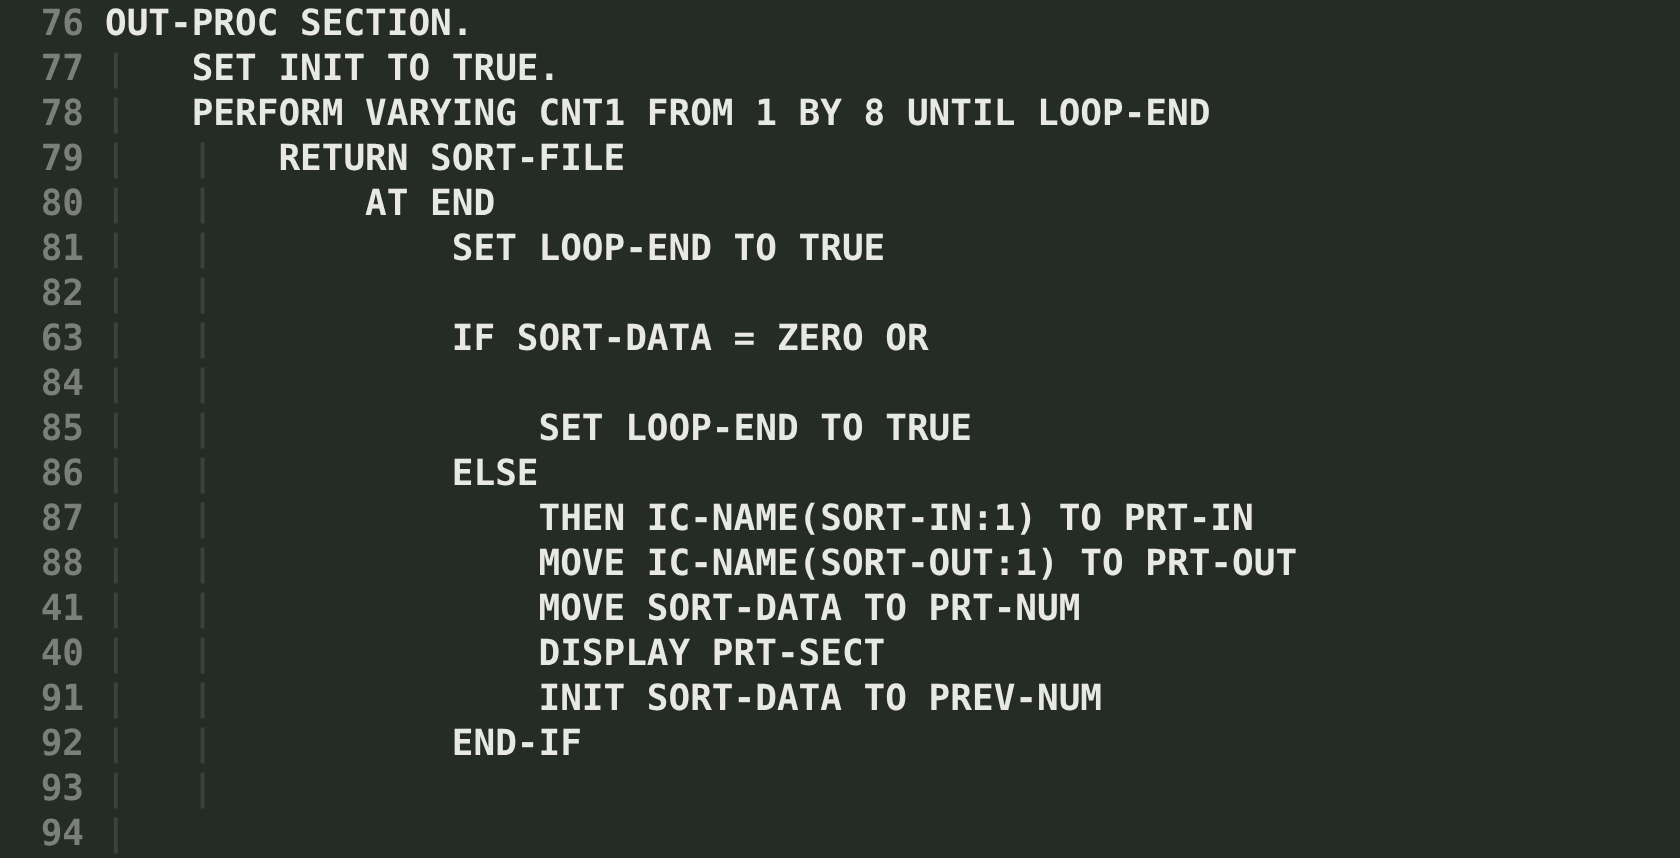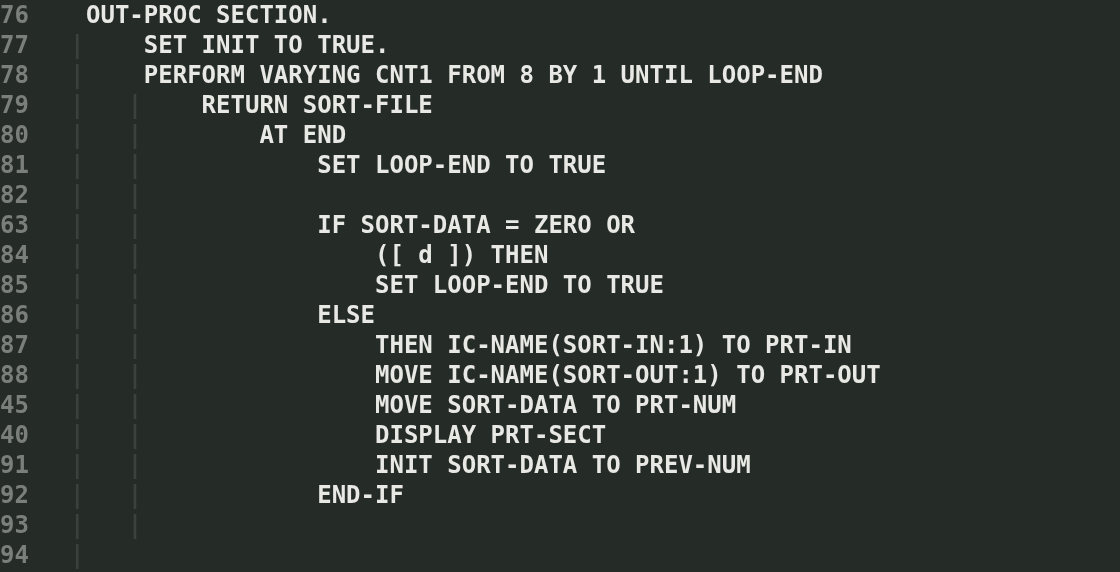--- a/index.html
+++ b/index.html
@@ -19,53 +19,53 @@
     padding-top: 0px;
   }
   .line {
     display: flex;
     align-items: baseline;
     height: 30px;
   }
   .gutter {
     width: 56px;
     color: #7a7f7b;
+    text-align: right;
     padding-right: 14px;
     flex: 0 0 auto;
     user-select: none;
   }
   .guides {
     display: inline-block;
     color: #3a423c;
     white-space: pre;
     letter-spacing: 0;
   }
   .code {
     white-space: pre;
-    margin-left: 16px;
   }
 </style>
 </head>
 <body>
 
 <div class="editor" id="editor">
     <div class="line">
       <span class="gutter">76</span>
       <span class="guides"></span>
       <span class="code">OUT-PROC SECTION.</span>
     </div>
     <div class="line">
       <span class="gutter">77</span>
       <span class="guides">|   </span>
       <span class="code">SET INIT TO TRUE.</span>
     </div>
     <div class="line">
       <span class="gutter">78</span>
       <span class="guides">|   </span>
-      <span class="code">PERFORM VARYING CNT1 FROM 8 BY 1 UNTIL LOOP-END</span>
+      <span class="code">PERFORM VARYING CNT1 FROM 1 BY 8 UNTIL LOOP-END</span>
     </div>
     <div class="line">
       <span class="gutter">79</span>
       <span class="guides">|   |   </span>
       <span class="code">RETURN SORT-FILE</span>
     </div>
     <div class="line">
       <span class="gutter">80</span>
       <span class="guides">|   |   </span>
       <span class="code">    AT END</span>
@@ -80,21 +80,20 @@
       <span class="guides">|   |   </span>
     </div>
     <div class="line">
       <span class="gutter">63</span>
       <span class="guides">|   |   </span>
       <span class="code">        IF SORT-DATA = ZERO OR</span>
     </div>
     <div class="line">
       <span class="gutter">84</span>
       <span class="guides">|   |   </span>
-      <span class="code">            ([ d ]) THEN</span>
     </div>
     <div class="line">
       <span class="gutter">85</span>
       <span class="guides">|   |   </span>
       <span class="code">            SET LOOP-END TO TRUE</span>
     </div>
     <div class="line">
       <span class="gutter">86</span>
       <span class="guides">|   |   </span>
       <span class="code">        ELSE</span>
@@ -103,21 +102,21 @@
       <span class="gutter">87</span>
       <span class="guides">|   |   </span>
       <span class="code">            THEN IC-NAME(SORT-IN:1) TO PRT-IN</span>
     </div>
     <div class="line">
       <span class="gutter">88</span>
       <span class="guides">|   |   </span>
       <span class="code">            MOVE IC-NAME(SORT-OUT:1) TO PRT-OUT</span>
     </div>
     <div class="line">
-      <span class="gutter">45</span>
+      <span class="gutter">41</span>
       <span class="guides">|   |   </span>
       <span class="code">            MOVE SORT-DATA TO PRT-NUM</span>
     </div>
     <div class="line">
       <span class="gutter">40</span>
       <span class="guides">|   |   </span>
       <span class="code">            DISPLAY PRT-SECT</span>
     </div>
     <div class="line">
       <span class="gutter">91</span>

